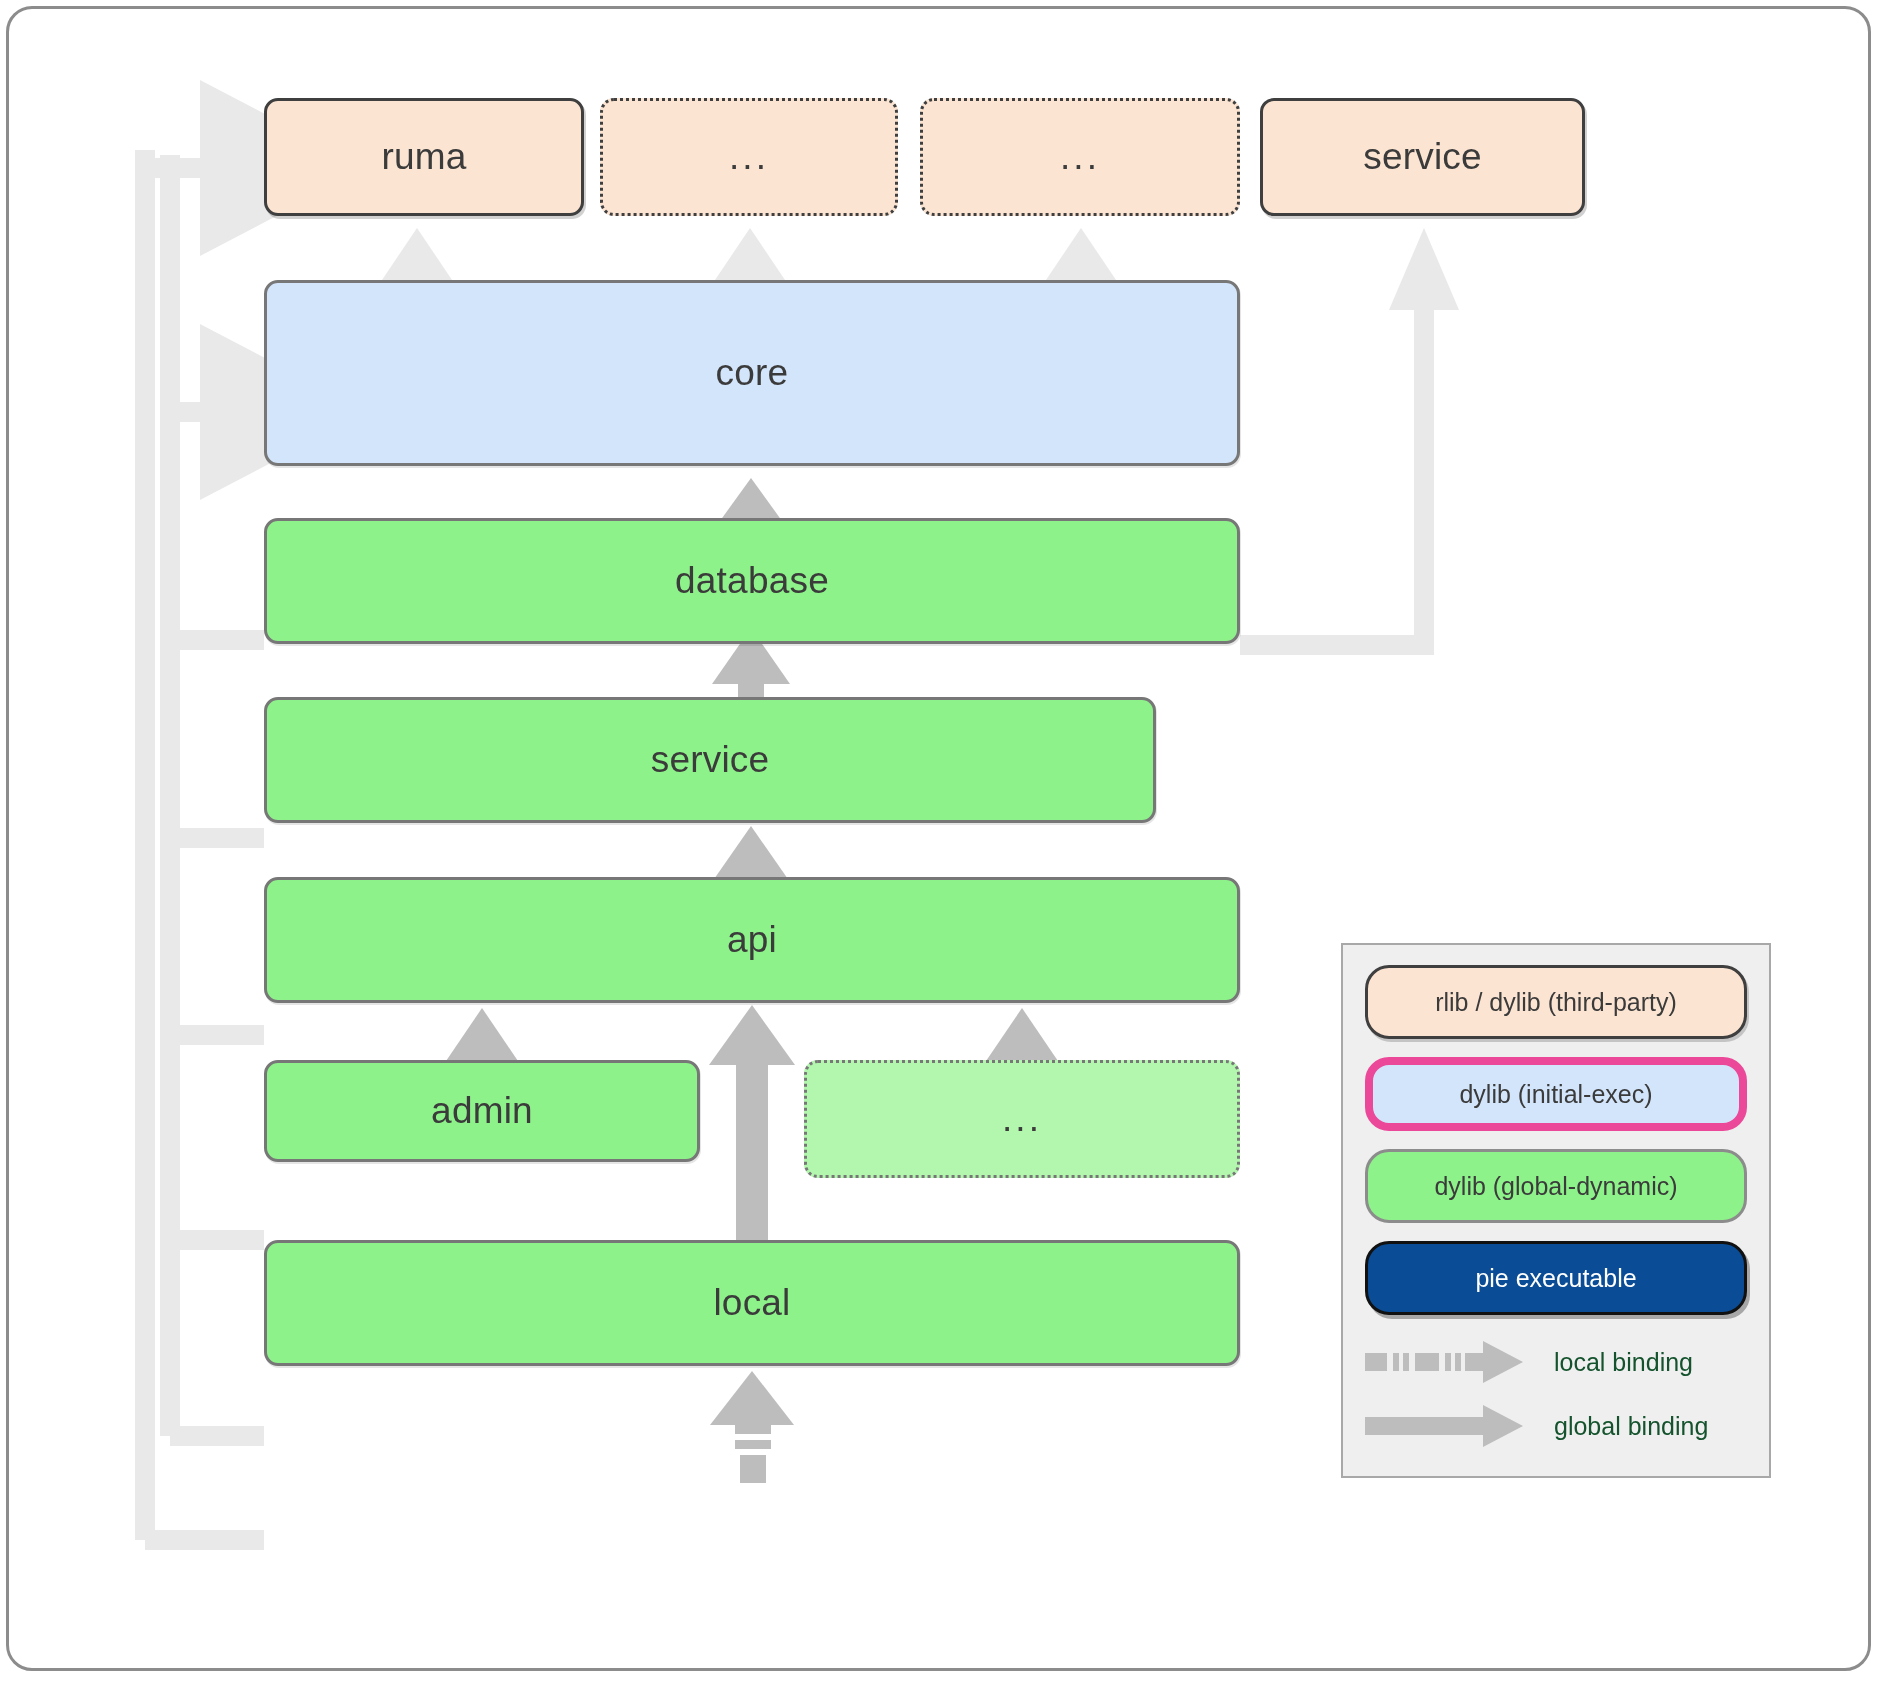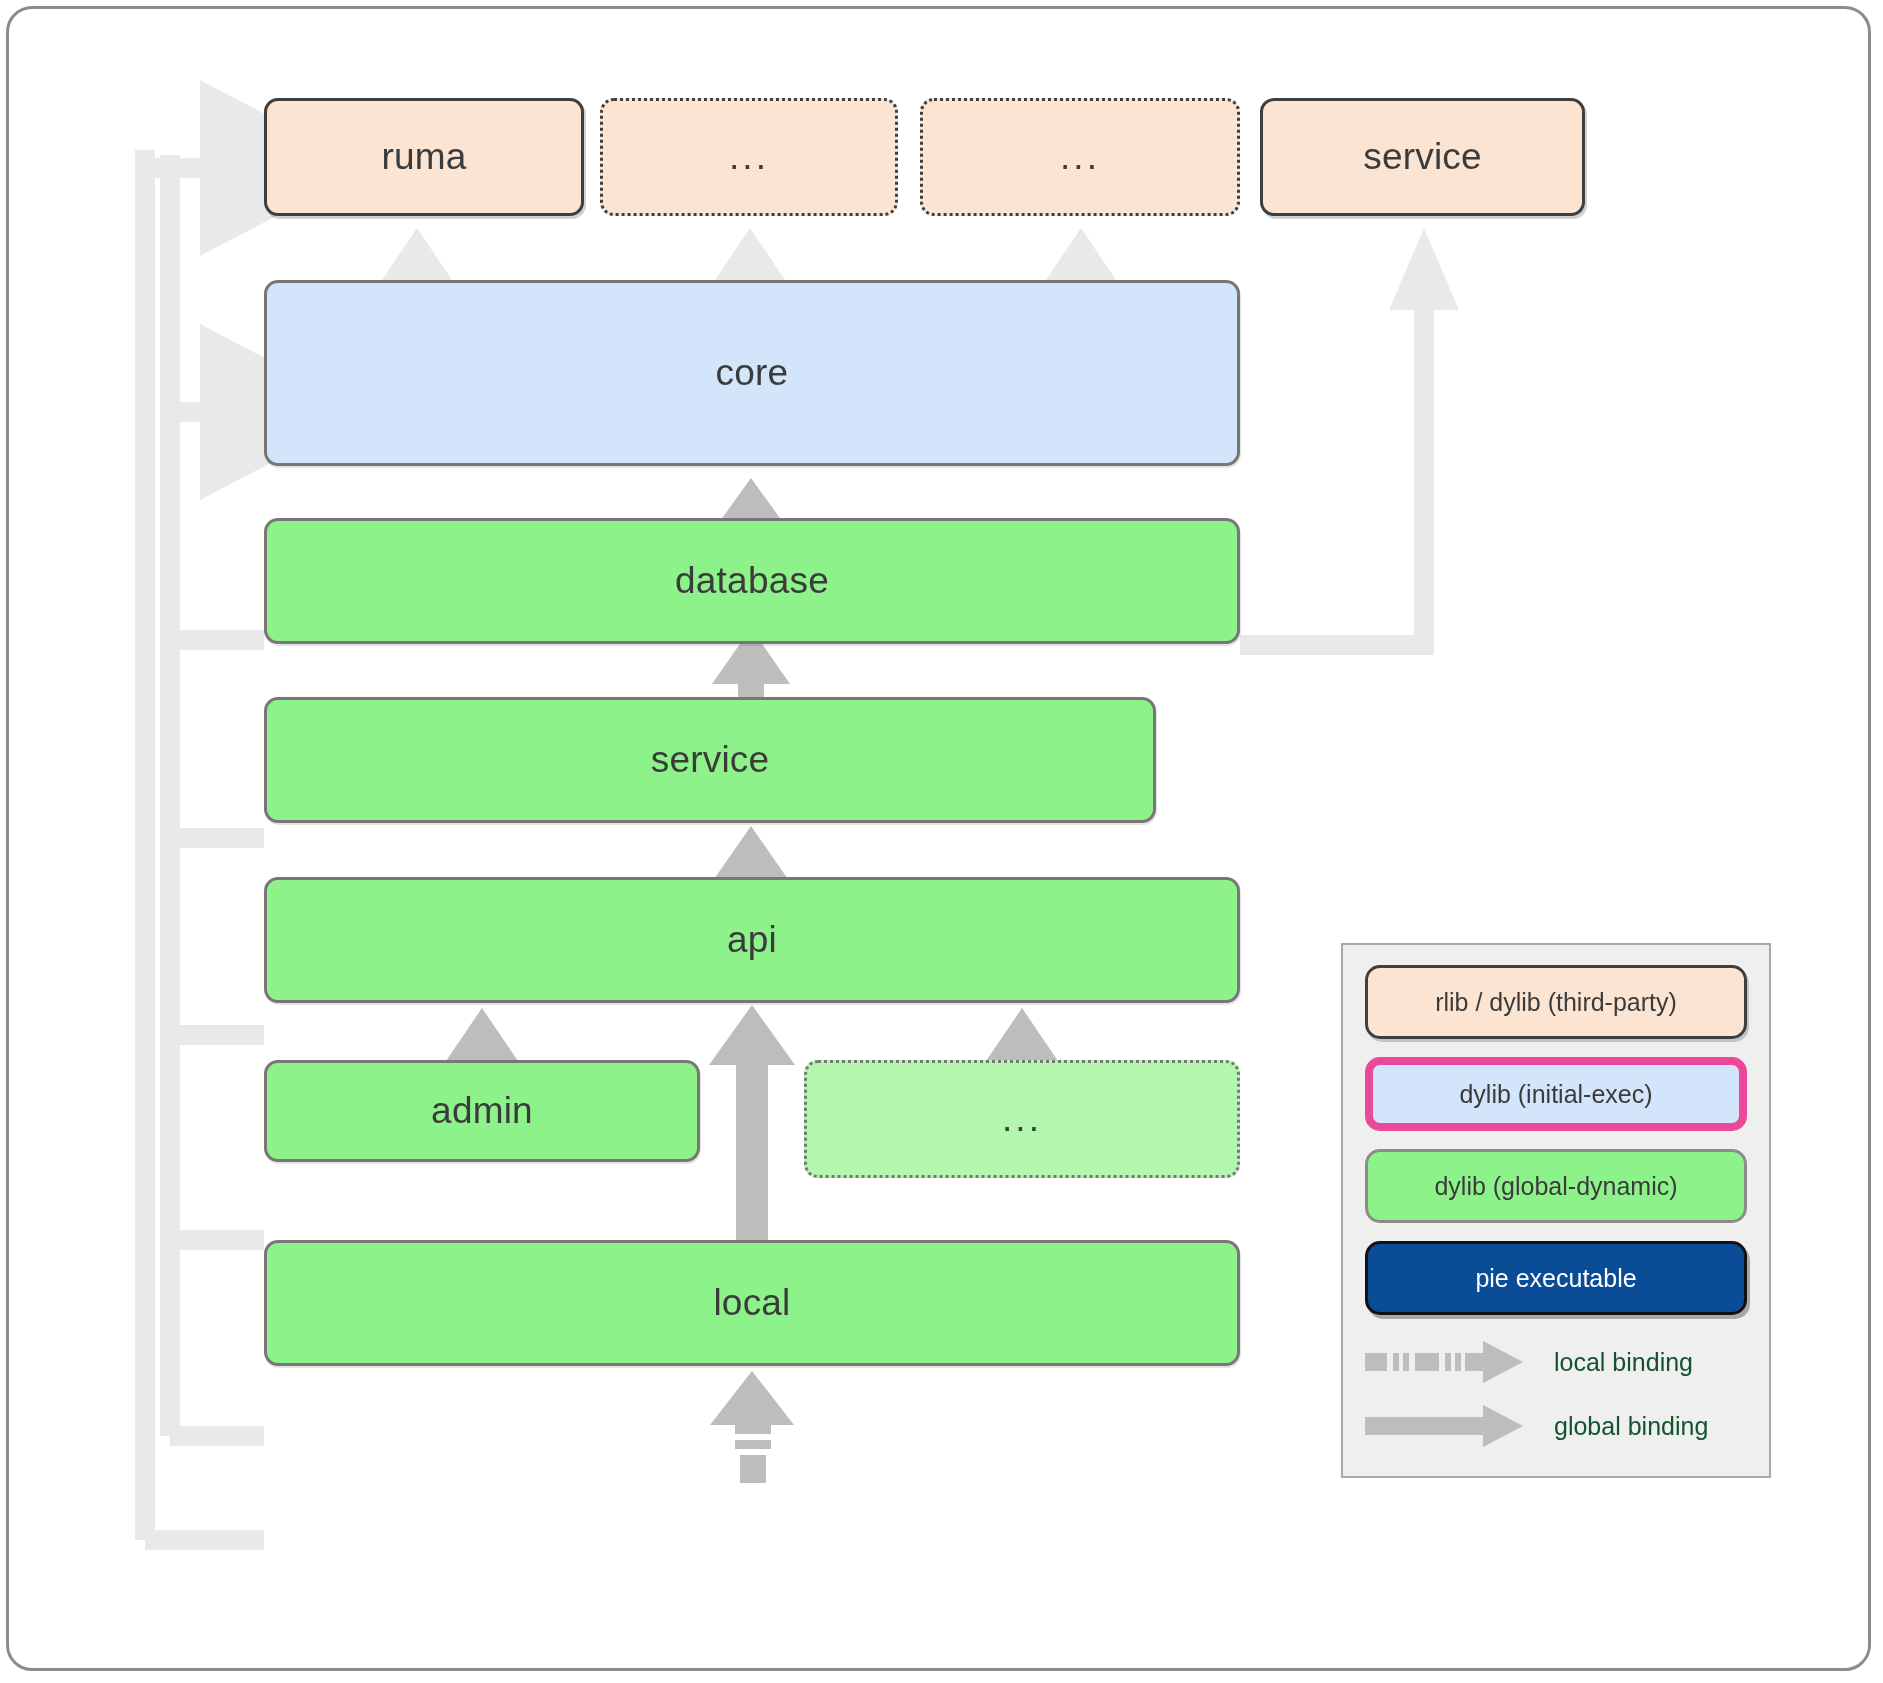--- a/index.html
+++ b/index.html
@@ -93,21 +93,21 @@
     height: 535px;
     background: #efefef;
     border: 2px solid #a8a8a8;
     box-sizing: border-box;
     padding: 20px 22px;
   }
   .legend-swatch {
     position: relative;
     height: 74px;
     margin-bottom: 18px;
-    border-radius: 15px;
+    border-radius: 24px;
     display: flex;
     align-items: center;
     justify-content: center;
     font-size: 25px;
     color: #3b3b3b;
     box-sizing: border-box;
   }
   .legend-swatch.third-party {
     background: #fce4d2;
     border: 3px solid #3f3f3f;

